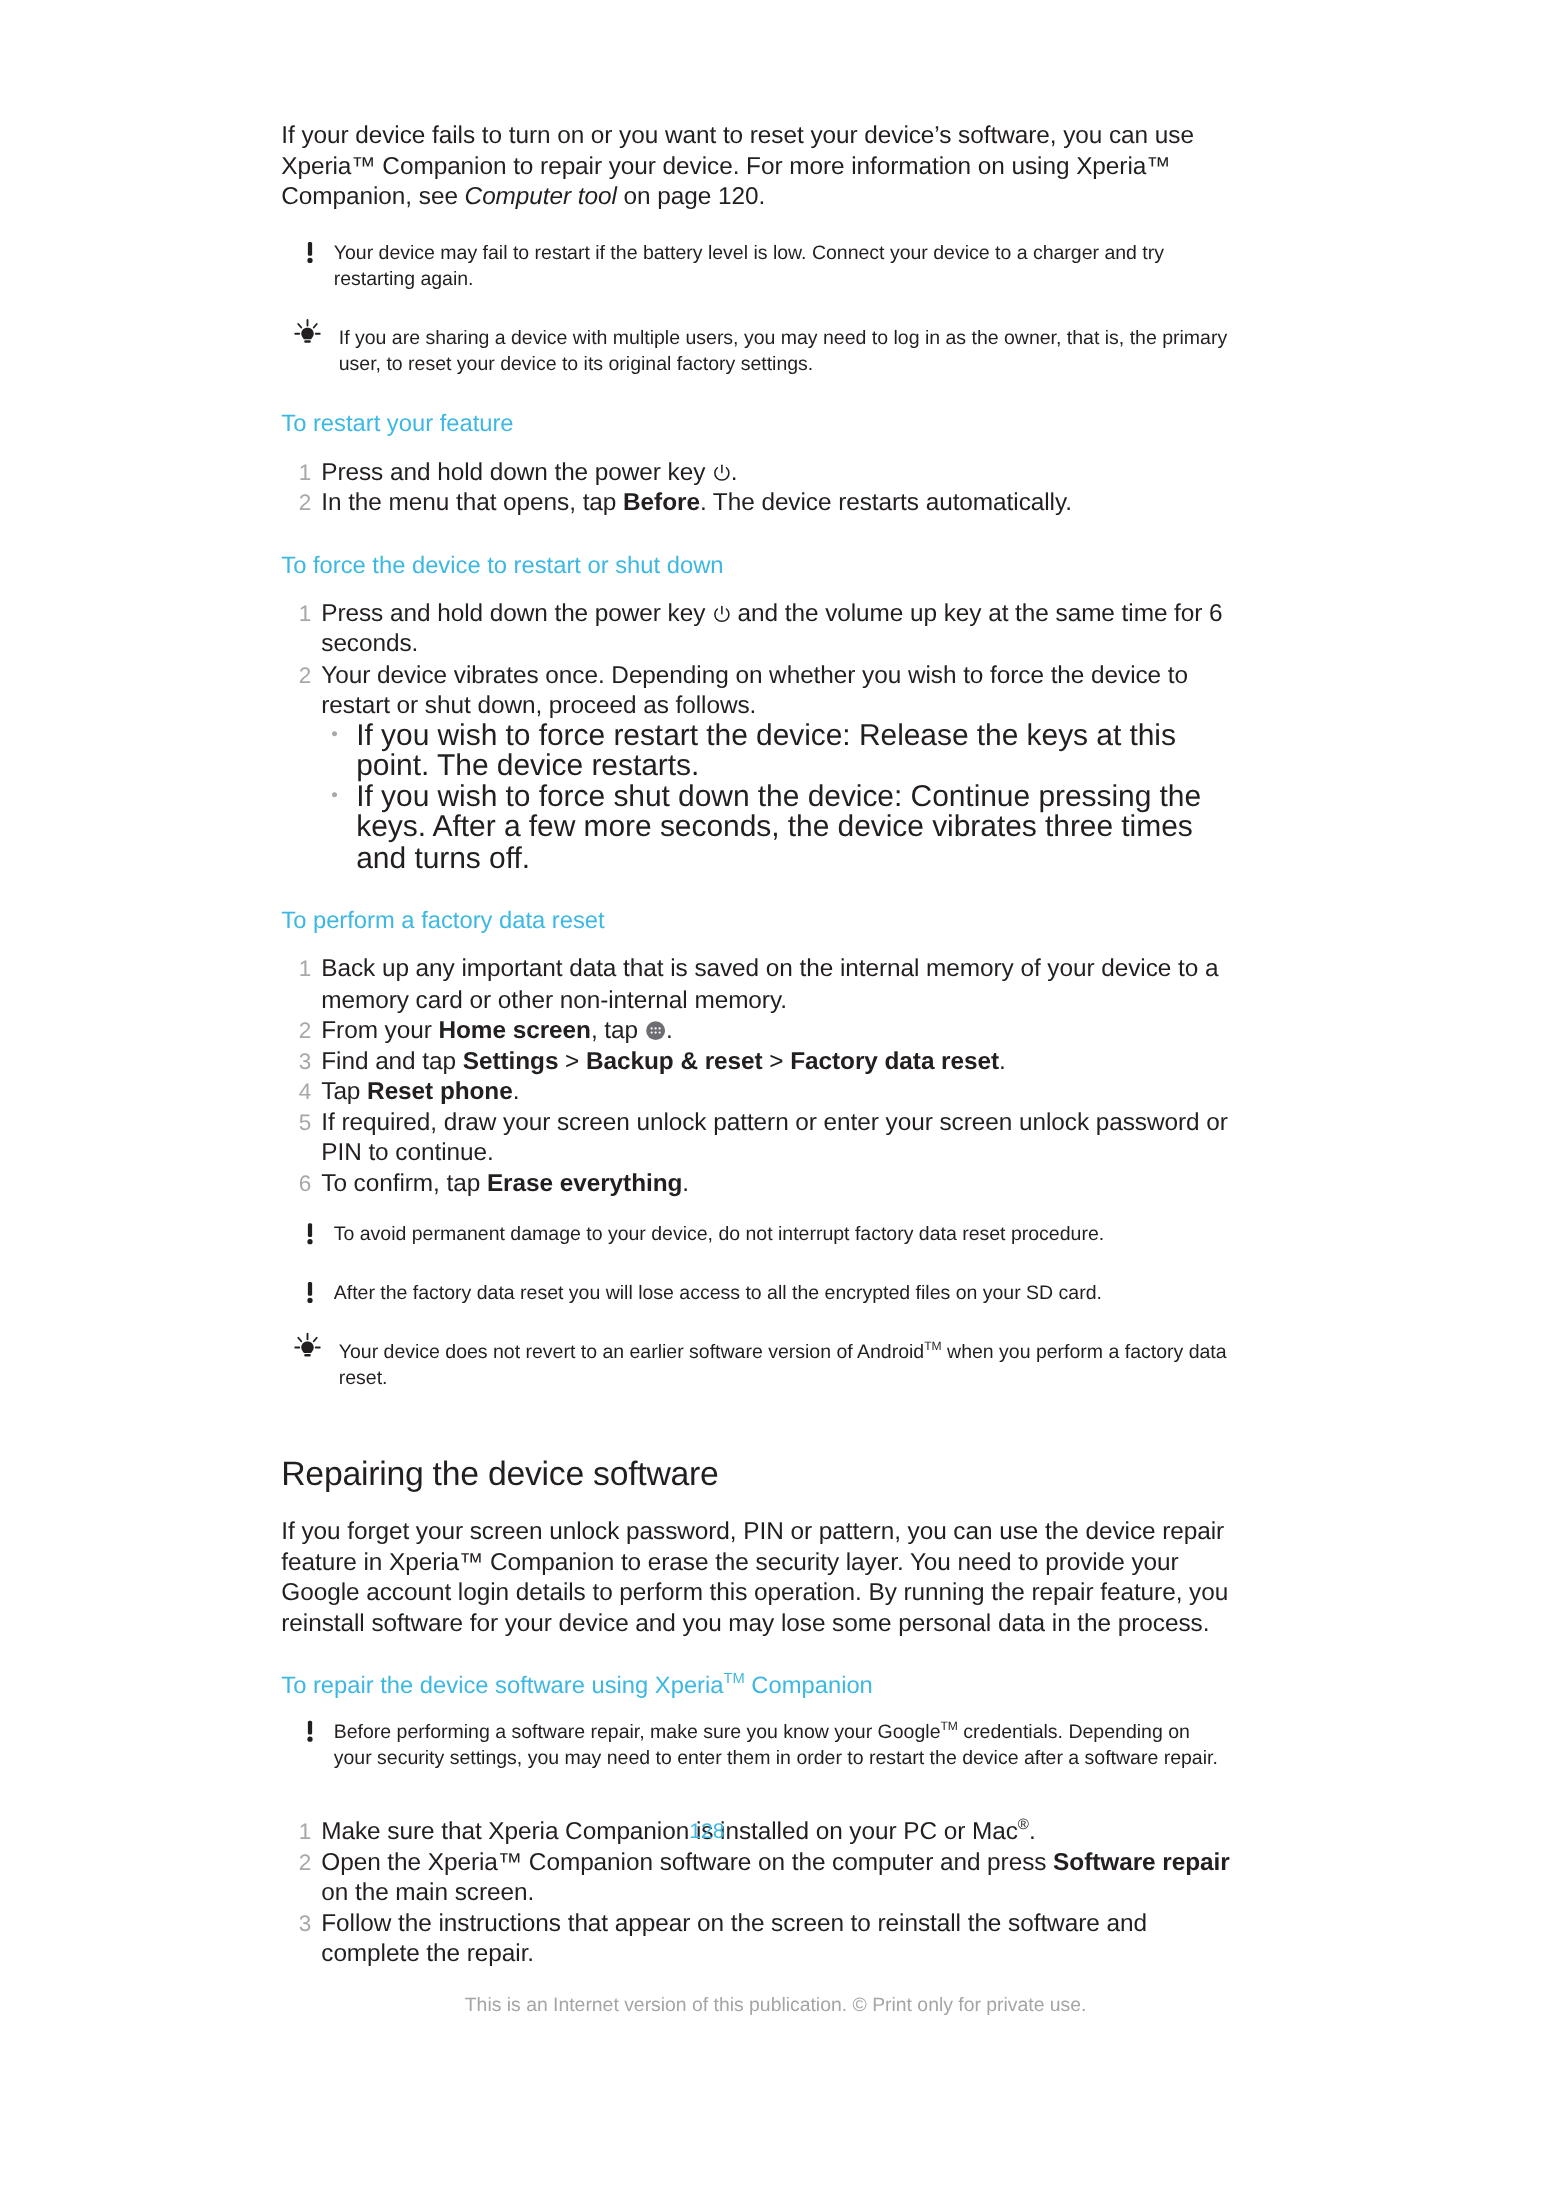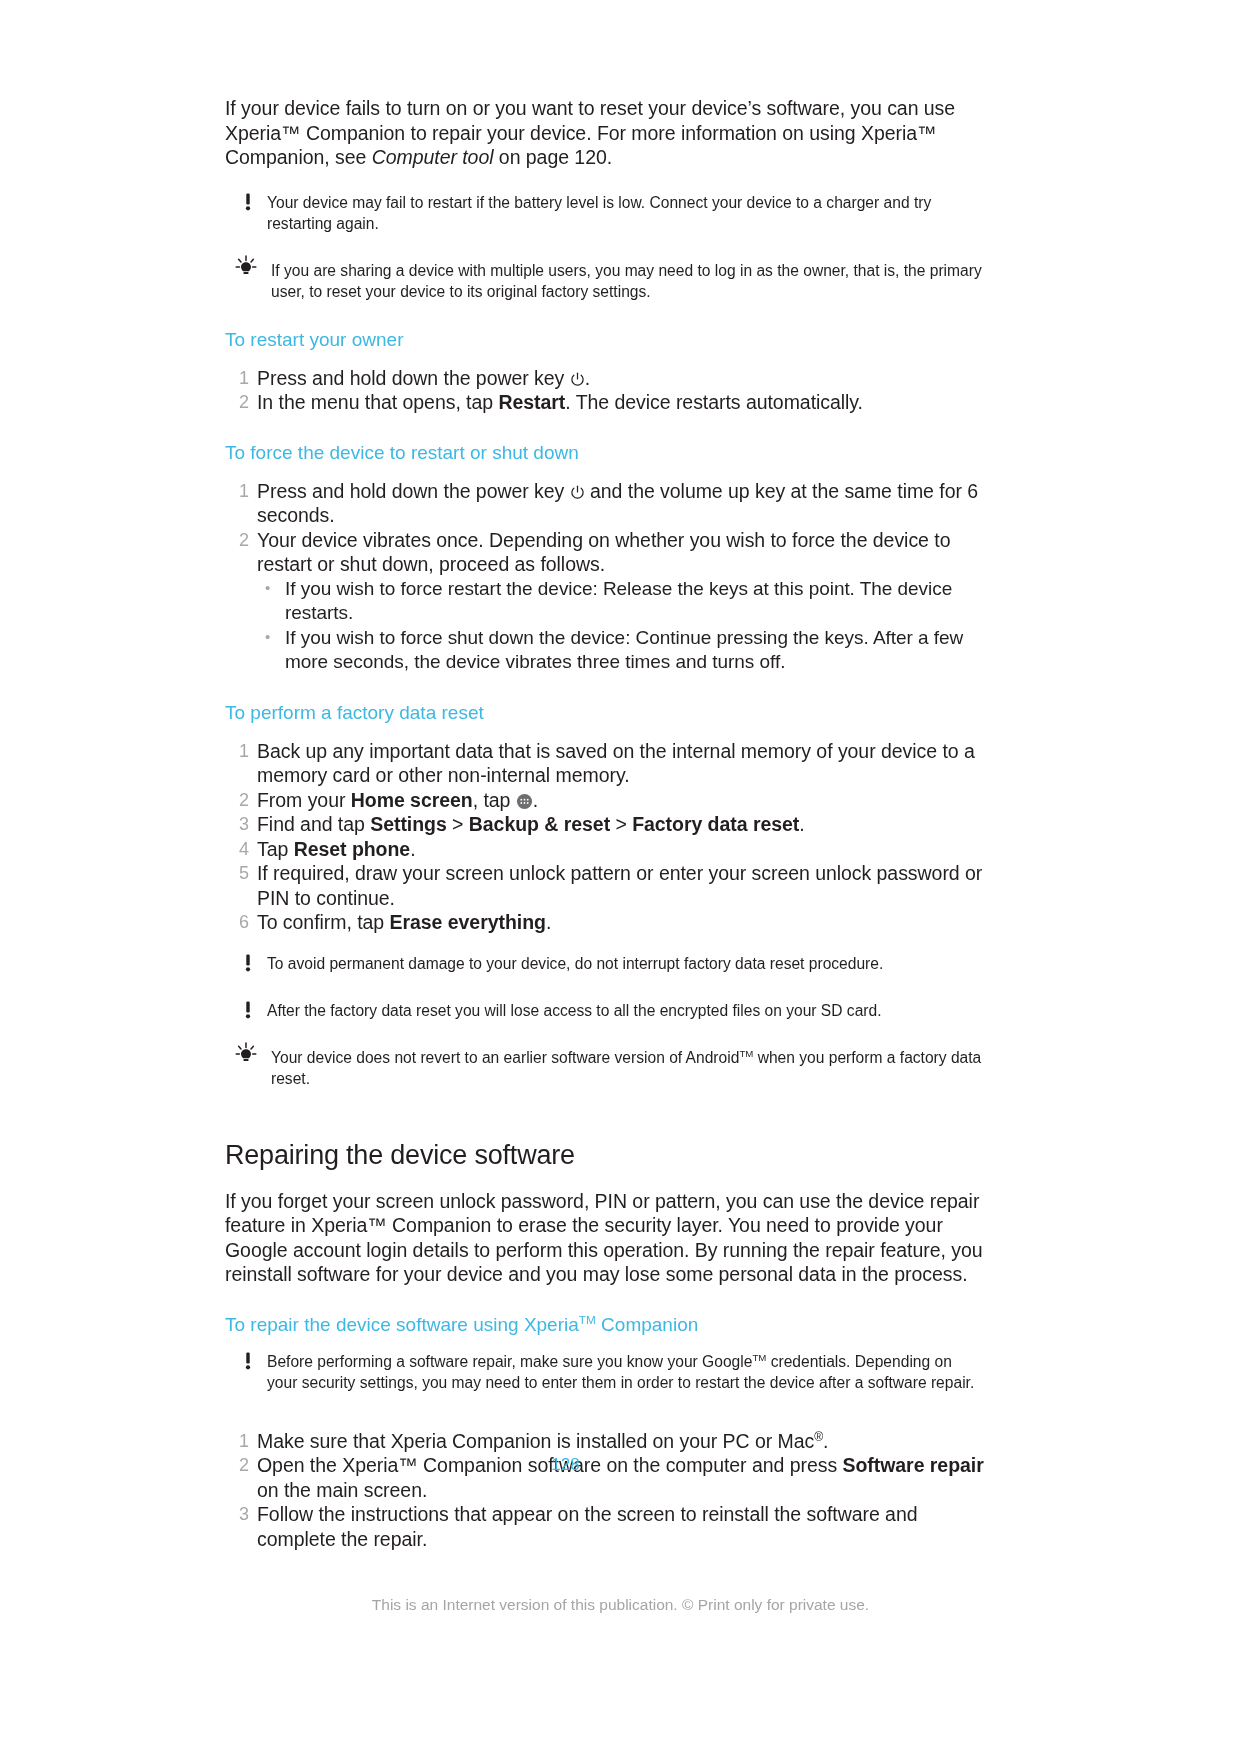--- a/index.html
+++ b/index.html
@@ -101,21 +101,21 @@
 
   
   ul.sub-bullets {
     list-style: none;
     margin: 0;
     padding: 0;
   }
   ul.sub-bullets > li {
     position: relative;
     padding-left: 28px;
-    font-size: 19px;
+    font-size: 24px;
     line-height: 24.5px;
     letter-spacing: -0.05px;
   }
   ul.sub-bullets > li::before {
     content: "\2022";
     position: absolute;
     left: 8px;
     top: -1px;
     color: #a8a8a8;
     font-size: 15px;
@@ -206,27 +206,27 @@
             <line x1="22.8" y1="13" x2="19.6" y2="13"></line>
           </g>
           <path d="M13 8.2 C 9.9 8.2 8.0 10.4 8.0 13.0 C 8.0 15.0 9.3 16.2 10.1 17.3 L 15.9 17.3 C 16.7 16.2 18.0 15.0 18.0 13.0 C 18.0 10.4 16.1 8.2 13 8.2 Z" fill="#231f20"></path>
           <rect x="10.4" y="18.1" width="5.2" height="2.0" rx="0.8" fill="#231f20"></rect>
         </svg>
       </span>
       <p>If you are sharing a device with multiple users, you may need to log in as the owner, that is, the primary user, to reset your device to its original factory settings.</p>
     </div>
 
     <div class="subhead-wrap">
-      <h3 class="subhead">To restart your owner</h3>
+      <h3 class="subhead">To restart your feature</h3>
       <ol class="steps">
         <li><span>Press and hold down the power key </span><span class="icon-inline"><svg viewBox="0 0 16 16" width="15" height="15" aria-hidden="true">
                 <path d="M4.1 3.4 A 6 6 0 1 0 11.9 3.4" fill="none" stroke="#231f20" stroke-width="1.3" stroke-linecap="round"></path>
                 <line x1="8" y1="1.2" x2="8" y2="7.4" stroke="#231f20" stroke-width="1.3" stroke-linecap="round"></line>
               </svg></span><span>.</span></li>
-        <li><span>In the menu that opens, tap </span><b>Restart</b><span>. The device restarts automatically.</span></li>
+        <li><span>In the menu that opens, tap </span><b>Before</b><span>. The device restarts automatically.</span></li>
       </ol>
     </div>
 
     <div class="subhead-wrap">
       <h3 class="subhead">To force the device to restart or shut down</h3>
       <ol class="steps">
         <li><span>Press and hold down the power key </span><span class="icon-inline"><svg viewBox="0 0 16 16" width="15" height="15" aria-hidden="true">
                 <path d="M4.1 3.4 A 6 6 0 1 0 11.9 3.4" fill="none" stroke="#231f20" stroke-width="1.3" stroke-linecap="round"></path>
                 <line x1="8" y1="1.2" x2="8" y2="7.4" stroke="#231f20" stroke-width="1.3" stroke-linecap="round"></line>
               </svg></span><span> and the volume up key at the same time for 6 seconds.</span></li>

